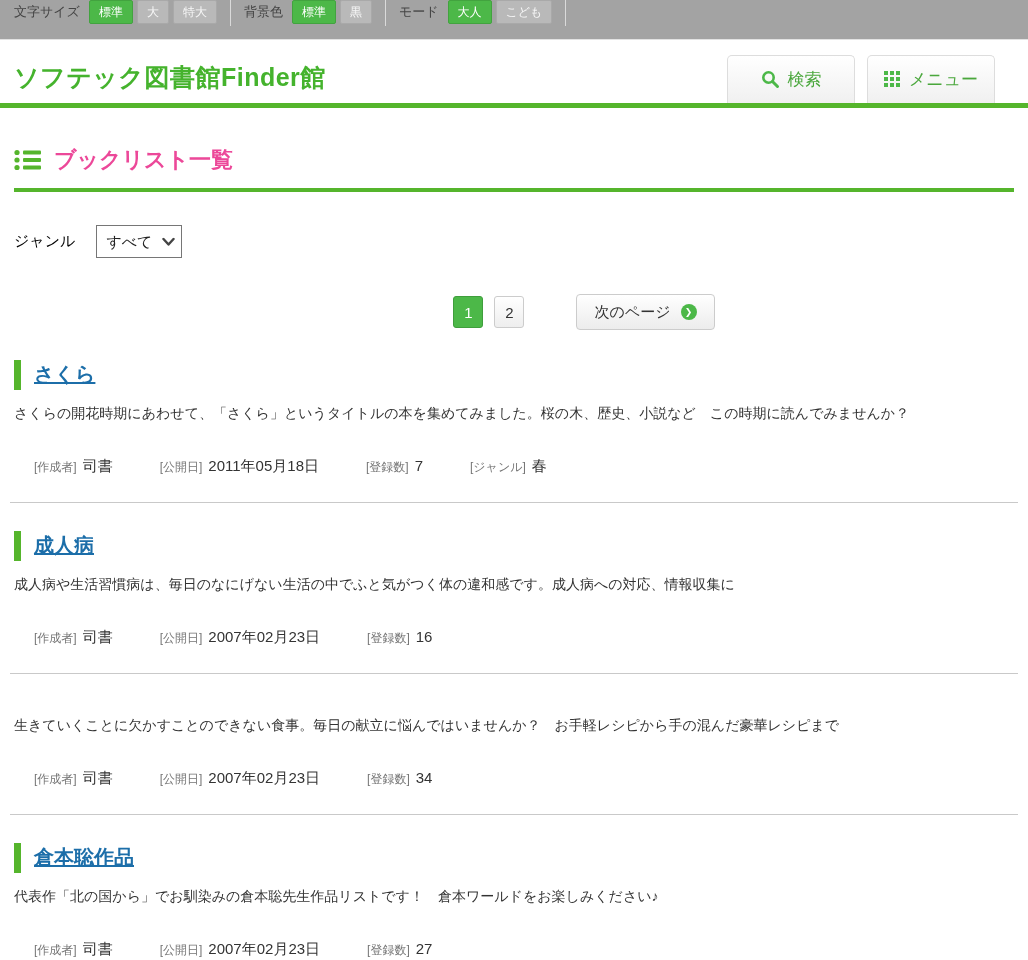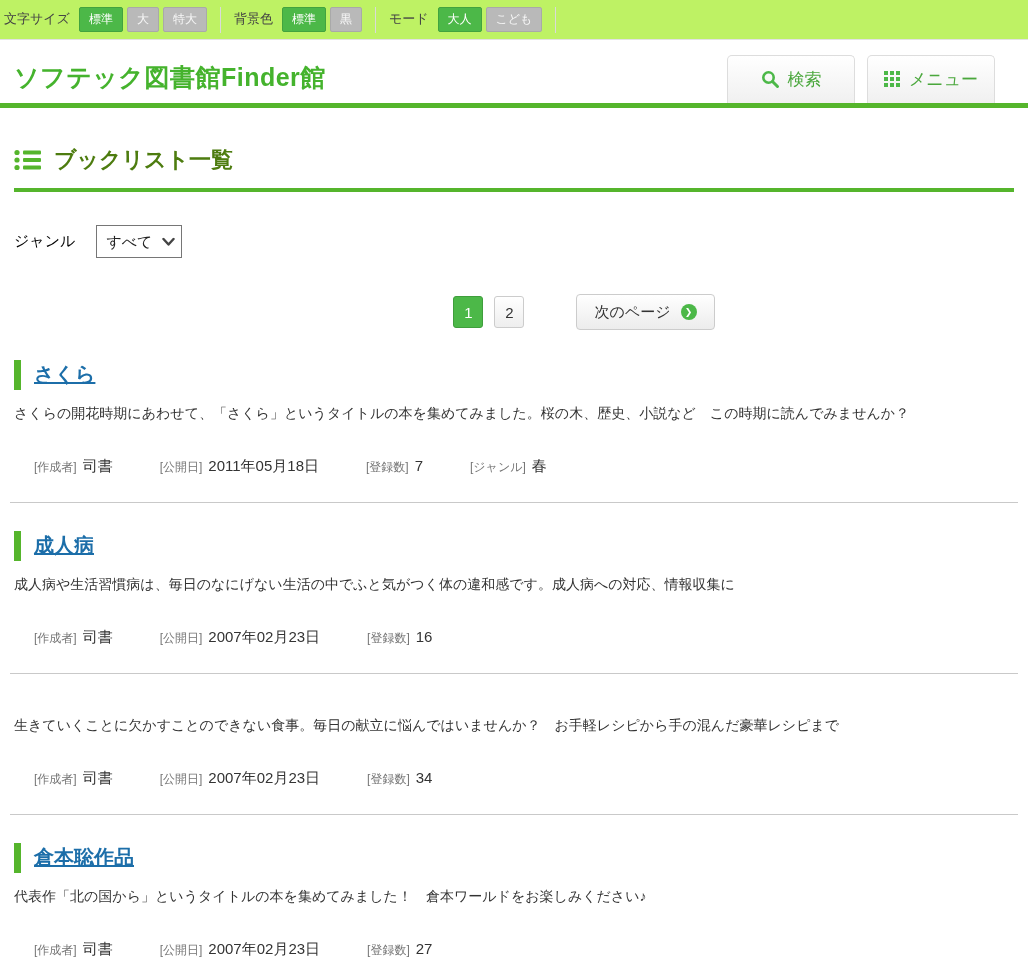--- a/index.html
+++ b/index.html
@@ -4,22 +4,22 @@
 <style>
   * { margin:0; padding:0; box-sizing:border-box; }
   html,body { width:1028px; height:960px; overflow:hidden; }
   body {
     background:#fff;
     font-family:"Liberation Sans","DejaVu Sans",sans-serif;
     color:#333;
   }
   
   .topbar {
-    height:40px; background:#bef264; border-bottom:1px solid #e2e2e2;
-    display:flex; align-items:center; padding:0 4px;
+    height:40px; background:#a3a3a3; border-bottom:1px solid #e2e2e2;
+    display:flex; align-items:flex-start; padding:0 14px;
   }
   .topbar-group { display:flex; align-items:center; }
   .topbar-label { font-size:13px; color:#444; margin-right:9px; }
   .tg-btn {
     font-size:12px; padding:4px 9px; border-radius:2px; cursor:pointer;
     margin-right:4px; line-height:1.2; display:inline-block;
   }
   .tg-btn.on  { background:#4cb848; border:1px solid #42a33f; color:#fff; }
   .tg-btn.off { background:#b9b9b9; border:1px solid #a9a9a9; color:#f7f7f7; }
   .topbar-sep { width:1px; height:26px; background:#dadada; margin:0 13px 0 9px; }
@@ -35,21 +35,21 @@
     border:1px solid #ddd; border-bottom:none; border-radius:5px 5px 0 0;
     background:linear-gradient(#ffffff,#f0f0f0);
     display:flex; align-items:center; justify-content:center; gap:8px;
     font-size:17px; color:#4aa73c; cursor:pointer;
   }
   .header-tab.search { right:173px; }
   .header-tab.menu  { right:33px; }
   
   .main { padding:0 14px; }
   .page-title-row { margin-top:37px; display:flex; align-items:center; gap:13px; }
-  .page-title { font-size:22px; font-weight:bold; color:#4d7c0f; }
+  .page-title { font-size:22px; font-weight:bold; color:#ec4899; }
   .title-underline { margin-top:13px; height:4px; background:#55b52c; }
   
   .genre-row { margin-top:33px; display:flex; align-items:center; }
   .genre-label { font-size:15px; color:#000000; margin-right:21px; }
   .genre-select-wrap { position:relative; display:inline-block; }
   select.genre-select {
     appearance:none; -webkit-appearance:none; -moz-appearance:none;
     border:1px solid #767676; border-radius:0; background:#fff;
     font-size:15px; color:#222; padding:7px 28px 7px 9px;
     font-family:inherit; cursor:pointer;
@@ -253,21 +253,21 @@
             <span class="meta-value">34</span>
           </span>
         </div>
   </div>
   <div class="divider"></div>
 
   <div class="booklist-item">
     <div class="bl-title-row">
       <a class="bl-title-link">倉本聡作品</a>
     </div>
-    <div class="bl-desc">代表作「北の国から」というタイトルの本を集めてみました！　倉本ワールドをお楽しみください♪</div>
+    <div class="bl-desc">代表作「北の国から」でお馴染みの倉本聡先生作品リストです！　倉本ワールドをお楽しみください♪</div>
     <div class="bl-meta">
           <span class="meta-pair">
             <span class="meta-label">[作成者]</span>
             <span class="meta-value">司書</span>
           </span>
           <span class="meta-pair">
             <span class="meta-label">[公開日]</span>
             <span class="meta-value">2007年02月23日</span>
           </span>
           <span class="meta-pair">

